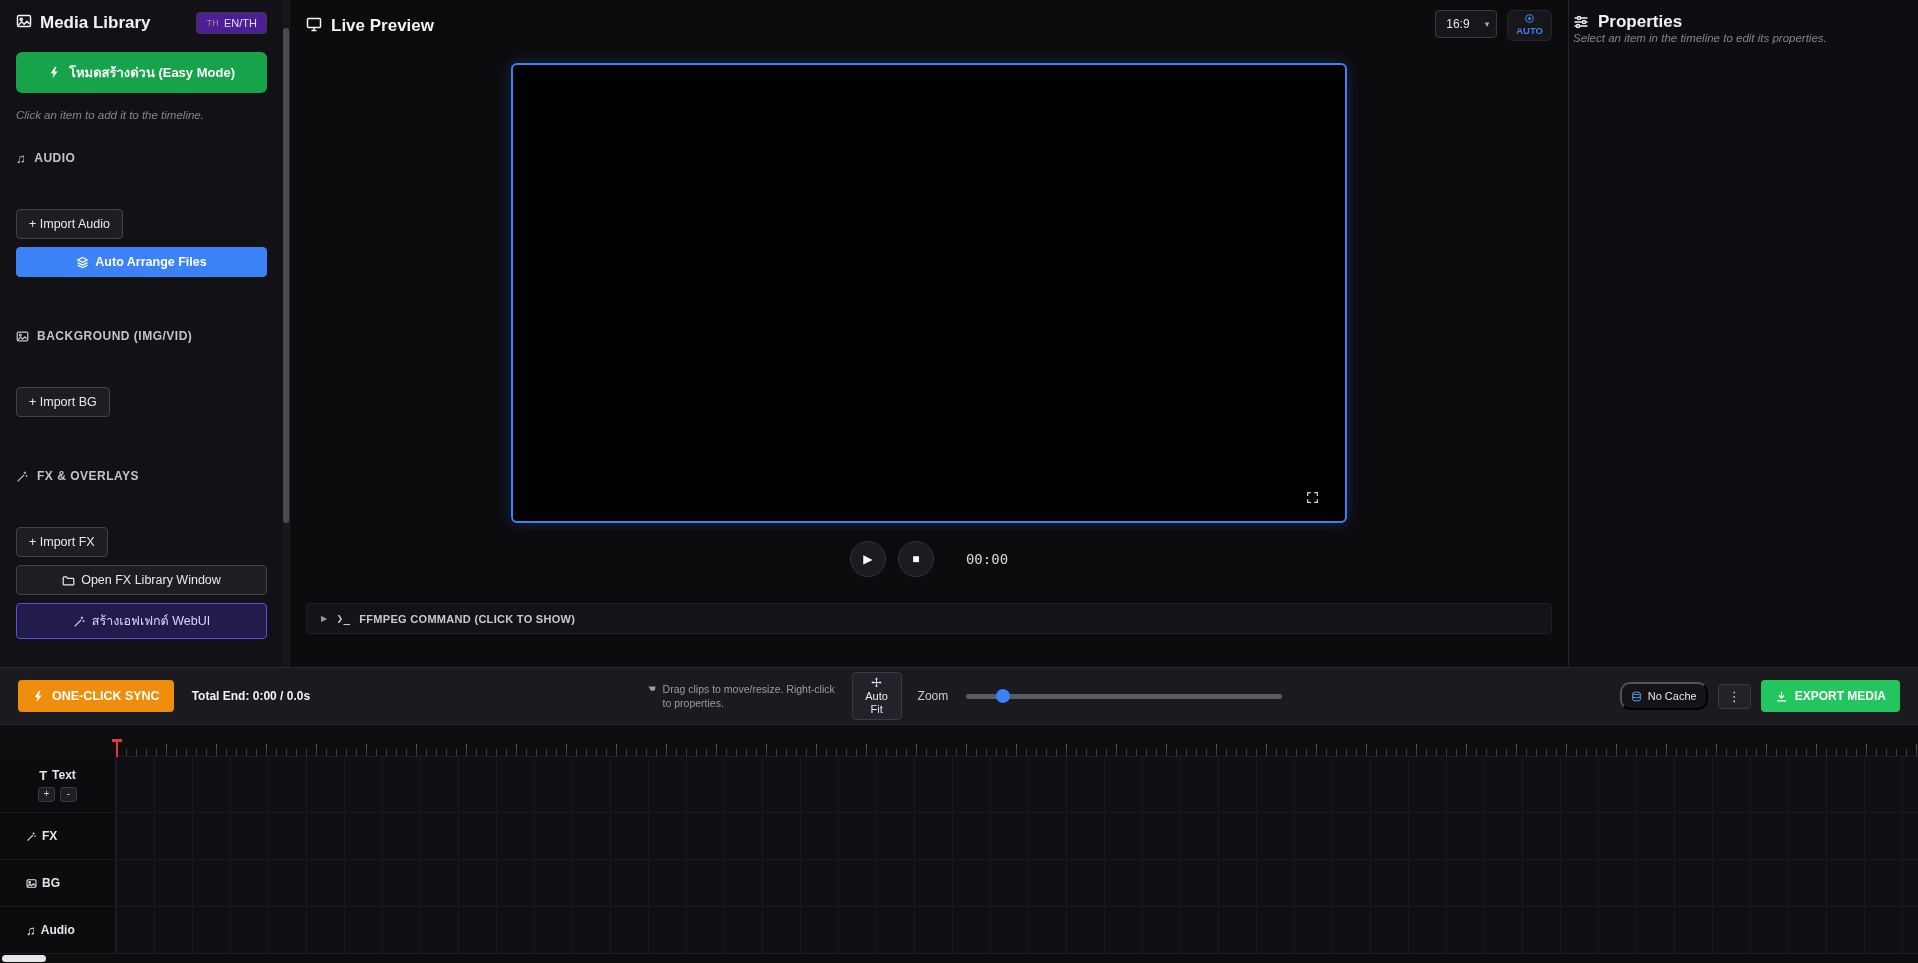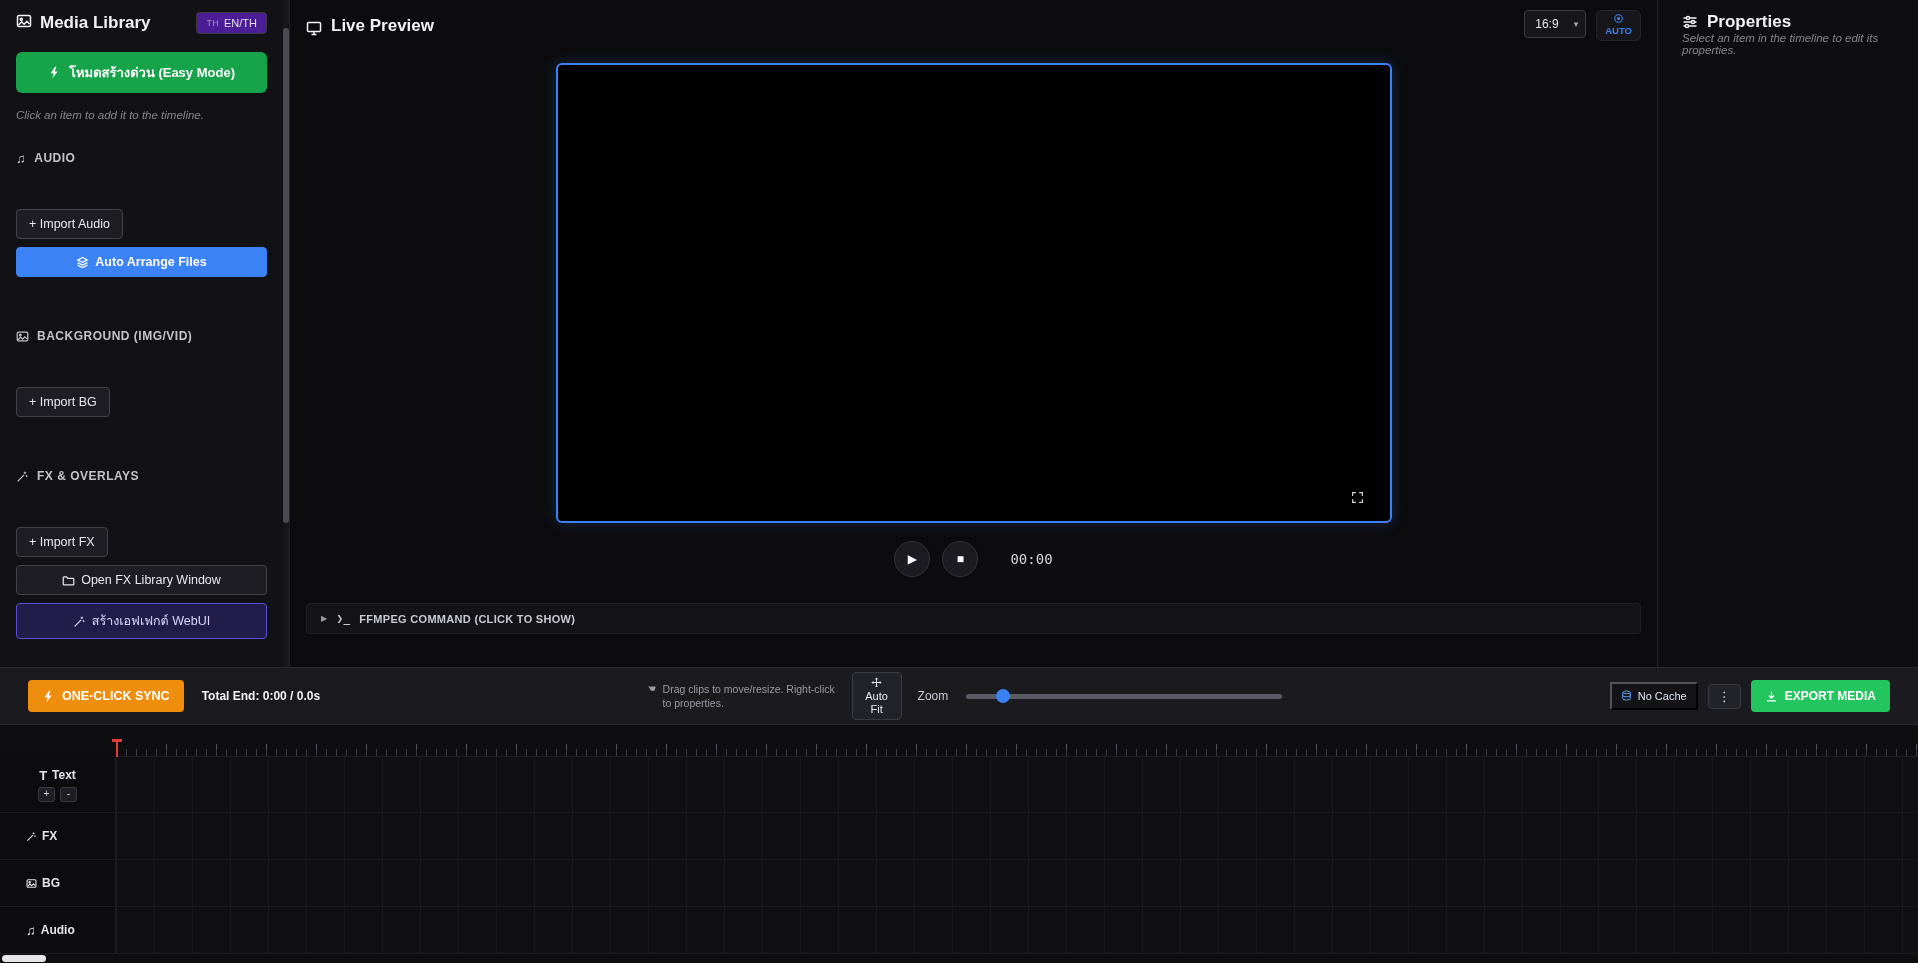--- a/index.html
+++ b/index.html
@@ -27,56 +27,56 @@
   .sb-btn { background:#1d1d23; border:1px solid #42424b; color:#e8e8ee; font-size:12.5px; border-radius:4px; padding:7px 12px; display:inline-flex; align-items:center; gap:6px; cursor:pointer; }
   .gap-lg { margin-top:44px; }
   .gap-sm { margin-top:8px; }
   .block { display:flex; width:100%; justify-content:center; }
   .blue { background:#3b82f6; border:1px solid #3b82f6; font-weight:bold; color:#fff; }
   .purple { background:#211c4a; border:1px solid #5b4fd8; color:#dcd6ff; }
 
   
   .center { flex:1; background:#0c0c0f; display:flex; flex-direction:column; align-items:center; padding:0 16px; }
   .preview-header { width:100%; display:flex; justify-content:space-between; align-items:center; padding-top:10px; }
-  .ph-title { font-size:17px; font-weight:bold; display:flex; gap:9px; align-items:flex-end; color:#f2f2f5; }
+  .ph-title { font-size:17px; font-weight:bold; display:flex; gap:9px; align-items:flex-start; color:#f2f2f5; }
   .ph-right { display:flex; gap:10px; align-items:flex-start; }
   .select-wrap { position:relative; }
   .select-wrap::after { content:"▾"; position:absolute; right:8px; top:50%; transform:translateY(-50%); font-size:9px; color:#a9a9b3; pointer-events:none; }
   select.aspect { background:#16161b; color:#e6e6ec; border:1px solid #3a3a43; border-radius:4px; padding:6px 26px 6px 10px; font-size:12px; appearance:none; -webkit-appearance:none; cursor:pointer; }
   .auto-btn { background:#16161b; border:1px solid #26262e; border-radius:6px; color:#3b82f6; font-size:9.5px; font-weight:bold; display:flex; flex-direction:column; align-items:center; padding:2px 8px 4px; gap:1px; cursor:pointer; }
   .video-wrap { margin-top:22px; width:836px; height:460px; background:#000; border:2px solid #3b82f6; border-radius:6px; position:relative; box-shadow:0 0 16px rgba(59,130,246,.22); flex:none; }
   .fullscreen-btn { position:absolute; right:24px; bottom:12px; color:#cfcfd6; background:transparent; border:none; padding:2px; cursor:pointer; }
   .controls { margin-top:18px; display:flex; align-items:center; gap:12px; }
   .ctrl-btn { width:36px; height:36px; border-radius:50%; background:#1b1b21; border:1px solid #34343d; color:#fff; display:flex; align-items:center; justify-content:center; font-size:12px; cursor:pointer; }
   .time { font-family:"DejaVu Sans Mono","Liberation Mono",monospace; font-size:14px; color:#d6d6dc; margin-left:20px; }
   .ffmpeg-bar { margin-top:26px; width:100%; background:#131318; border:1px solid #1f1f26; border-radius:4px; padding:8px 14px; font-size:11px; font-weight:bold; color:#c9c9d2; letter-spacing:.3px; display:flex; gap:9px; align-items:center; cursor:pointer; }
   .caret { font-size:8px; color:#9a9aa3; }
   .term { font-family:"DejaVu Sans Mono","Liberation Mono",monospace; font-size:11px; color:#c9c9d2; }
 
   
-  .properties { width:261px; background:#0e0e12; border-left:1px solid #222228; padding:12px 24px; flex:none; }
+  .properties { width:350px; background:#0e0e12; border-left:1px solid #222228; padding:12px 4px; flex:none; }
   .prop-title { font-size:17px; font-weight:bold; display:flex; gap:9px; align-items:center; color:#f2f2f5; }
   .prop-hint { font-size:11.5px; font-style:italic; color:#84848d; }
 
   
-  .toolbar { height:58px; background:#1a1a1f; border-top:1px solid #2a2a31; border-bottom:1px solid #26262d; display:flex; align-items:center; justify-content:space-between; padding:0 28px; flex:none; }
+  .toolbar { height:58px; background:#1a1a1f; border-top:1px solid #2a2a31; border-bottom:1px solid #26262d; display:flex; align-items:center; justify-content:space-between; padding:0 18px; flex:none; }
   .tb-left, .tb-center, .tb-right { display:flex; align-items:center; }
   .tb-left { gap:18px; }
   .sync-btn { background:#ef8e0d; color:#fff; font-weight:bold; font-size:12.5px; border:none; border-radius:4px; padding:9px 14px; display:flex; gap:7px; align-items:center; cursor:pointer; }
   .total-end { font-size:12px; font-weight:bold; color:#f2f2f5; }
   .tb-center { gap:16px; }
   .drag-hint { width:190px; font-size:10.5px; color:#9b9ba5; display:flex; gap:6px; line-height:1.35; }
   .autofit-btn { background:#222229; border:1px solid #3a3a44; color:#e8e8ee; border-radius:4px; font-size:11px; padding:4px 8px; display:flex; flex-direction:column; align-items:center; gap:2px; line-height:1.15; cursor:pointer; }
   .autofit-label { width:32px; text-align:center; }
   .zoom-label { font-size:12px; color:#c9c9d2; }
   input.zoom { -webkit-appearance:none; appearance:none; width:316px; height:5px; background:#5a5b64; border-radius:3px; outline:none; cursor:pointer; }
   input.zoom::-webkit-slider-thumb { -webkit-appearance:none; width:14px; height:14px; border-radius:50%; background:#3b82f6; }
   input.zoom::-moz-range-thumb { width:14px; height:14px; border-radius:50%; background:#3b82f6; border:none; }
   .tb-right { gap:10px; }
-  .nocache { display:flex; gap:6px; align-items:flex-start; background:#131318; border-radius:0; padding:6px 9px; font-size:11px; color:#dfe6f2; cursor:pointer; }
+  .nocache { display:flex; gap:6px; align-items:center; background:#131318; border-radius:10px; padding:6px 9px; font-size:11px; color:#dfe6f2; cursor:pointer; }
   .nocache .icon { color:#60a5fa; }
   .dots-btn { background:#222229; border:1px solid #3a3a44; color:#d8d8de; border-radius:4px; padding:4px 9px; font-size:13px; cursor:pointer; }
   .export-btn { background:#22c55e; color:#fff; font-weight:bold; font-size:12px; border:none; border-radius:4px; padding:9px 14px; display:flex; gap:7px; align-items:center; cursor:pointer; }
 
   
   .timeline { flex:1; background:#0e0e11; padding-top:12px; display:flex; flex-direction:column; position:relative; }
   .ruler { height:20px; display:flex; flex:none; }
   .ruler-spacer { width:116px; flex:none; }
   .ruler-content { flex:1; position:relative; border-bottom:1px solid #1e1e24;
     background-image:

